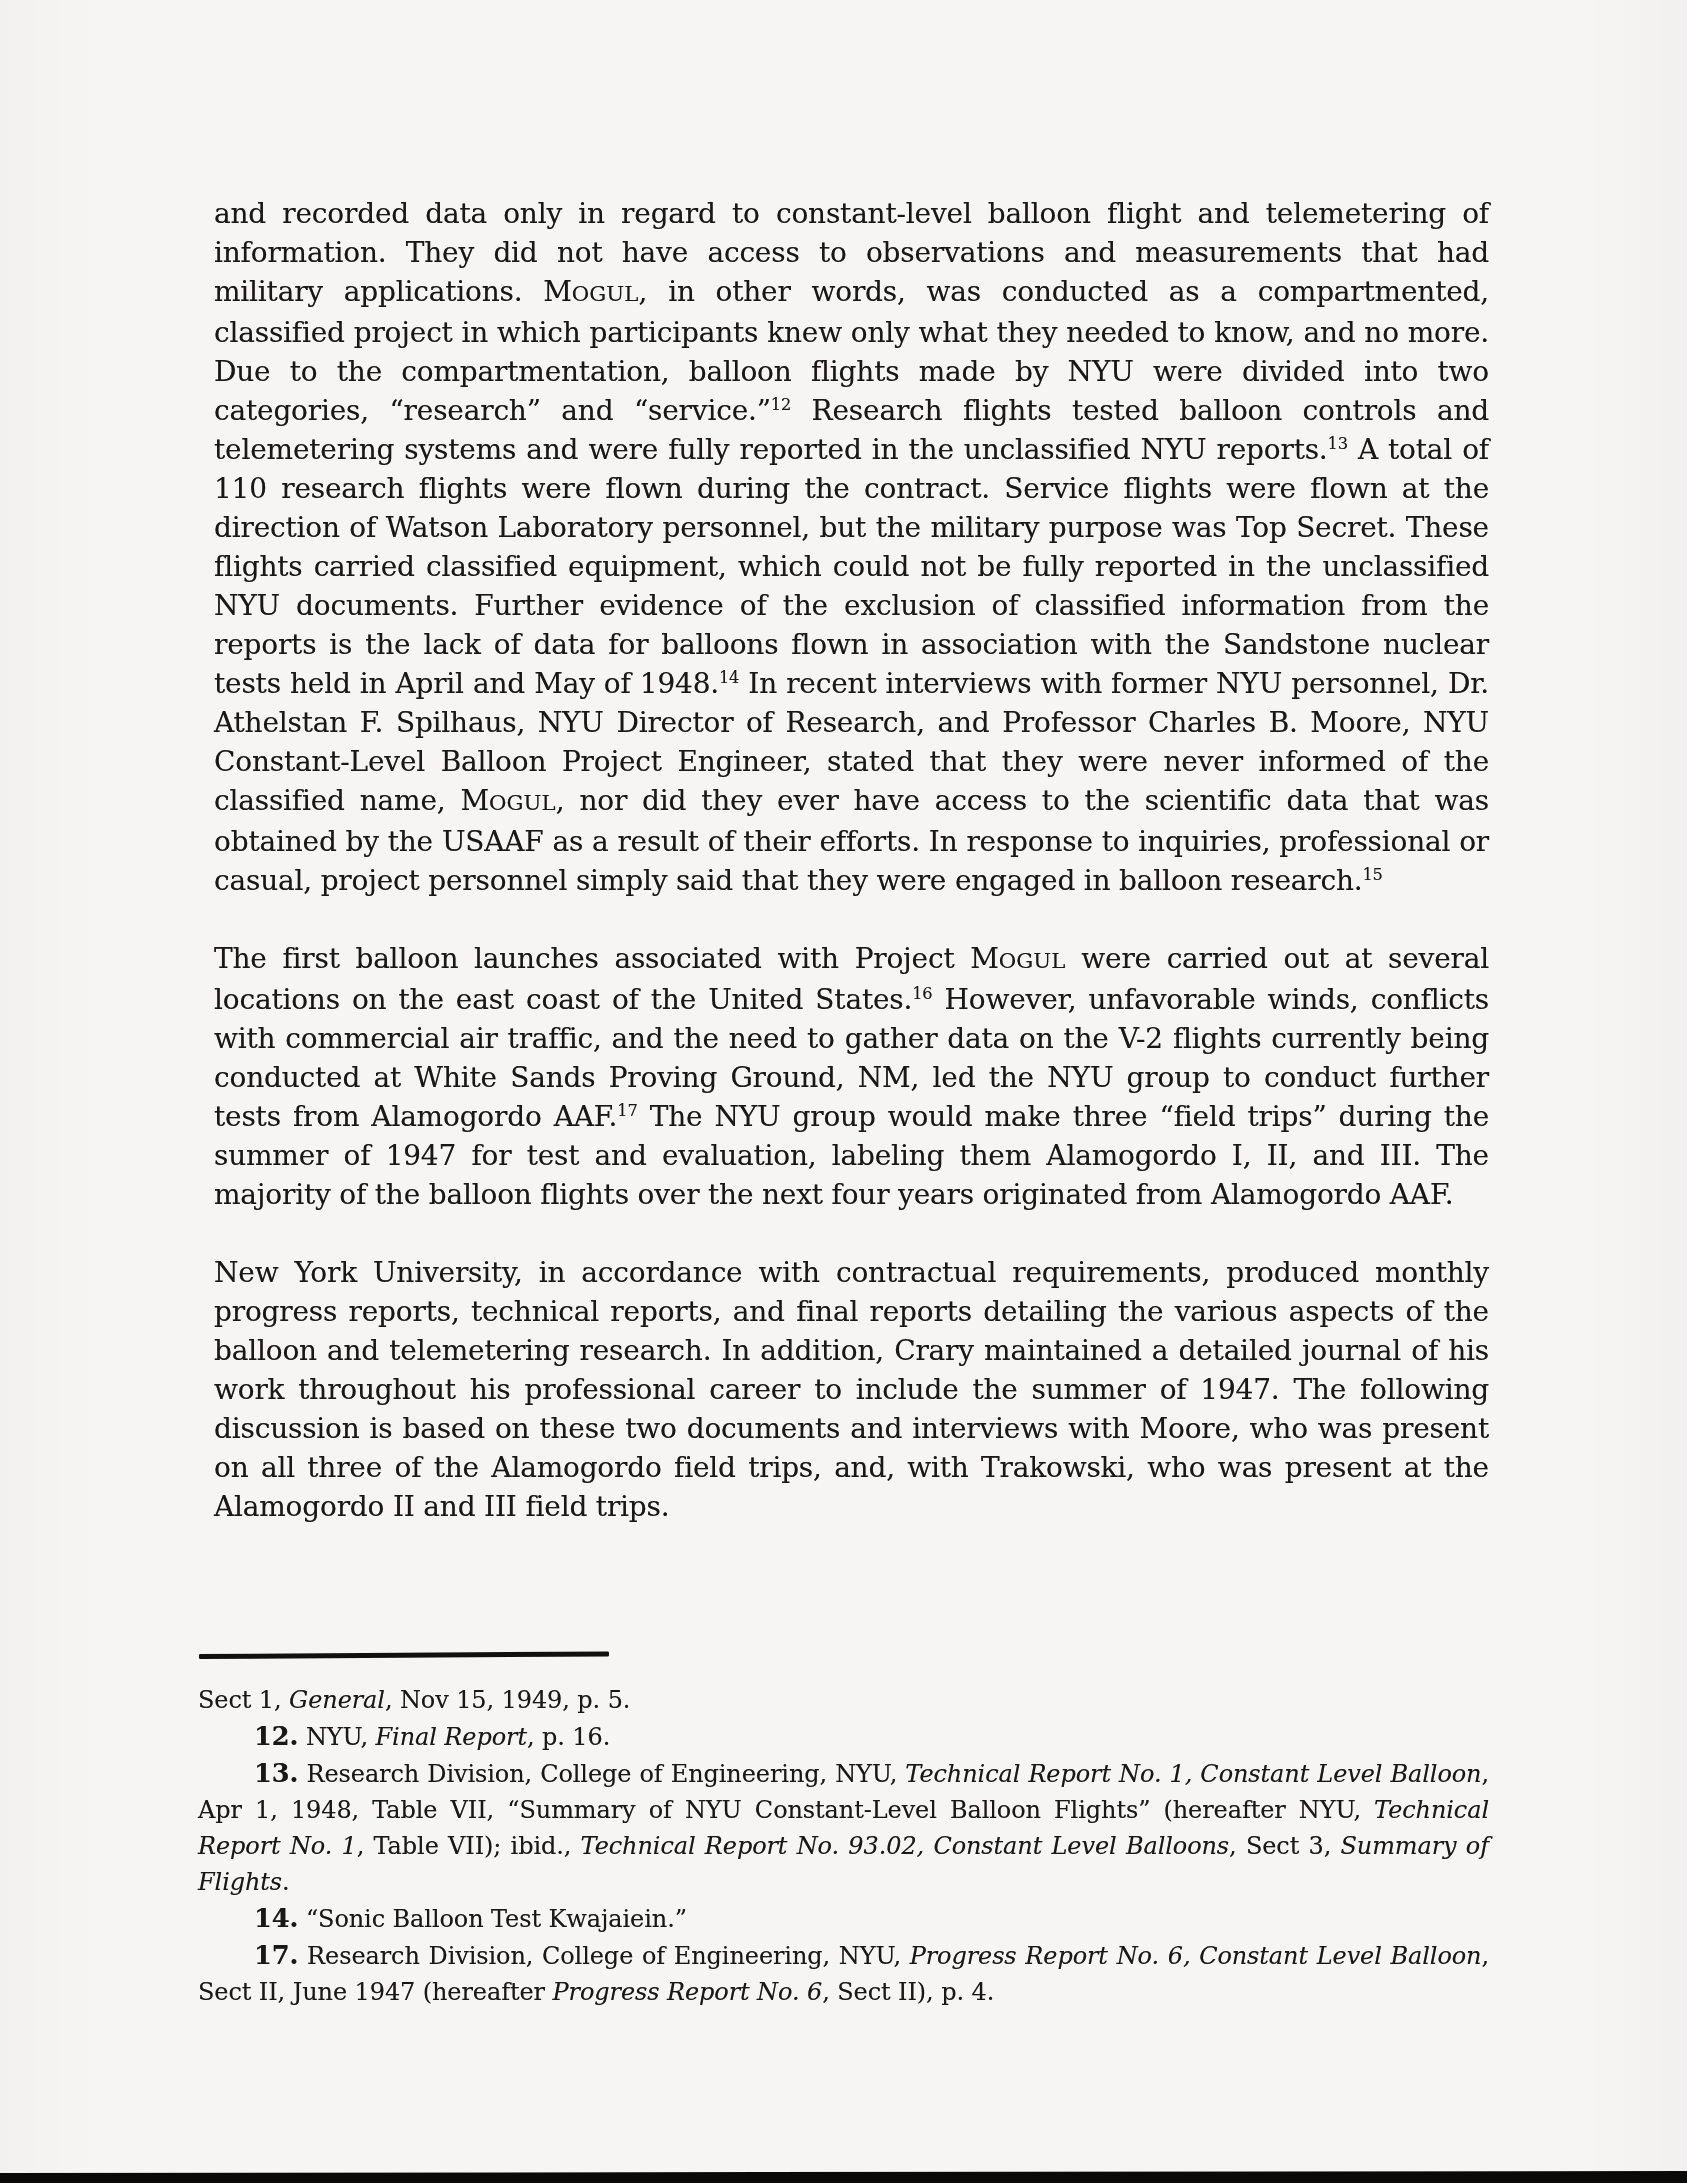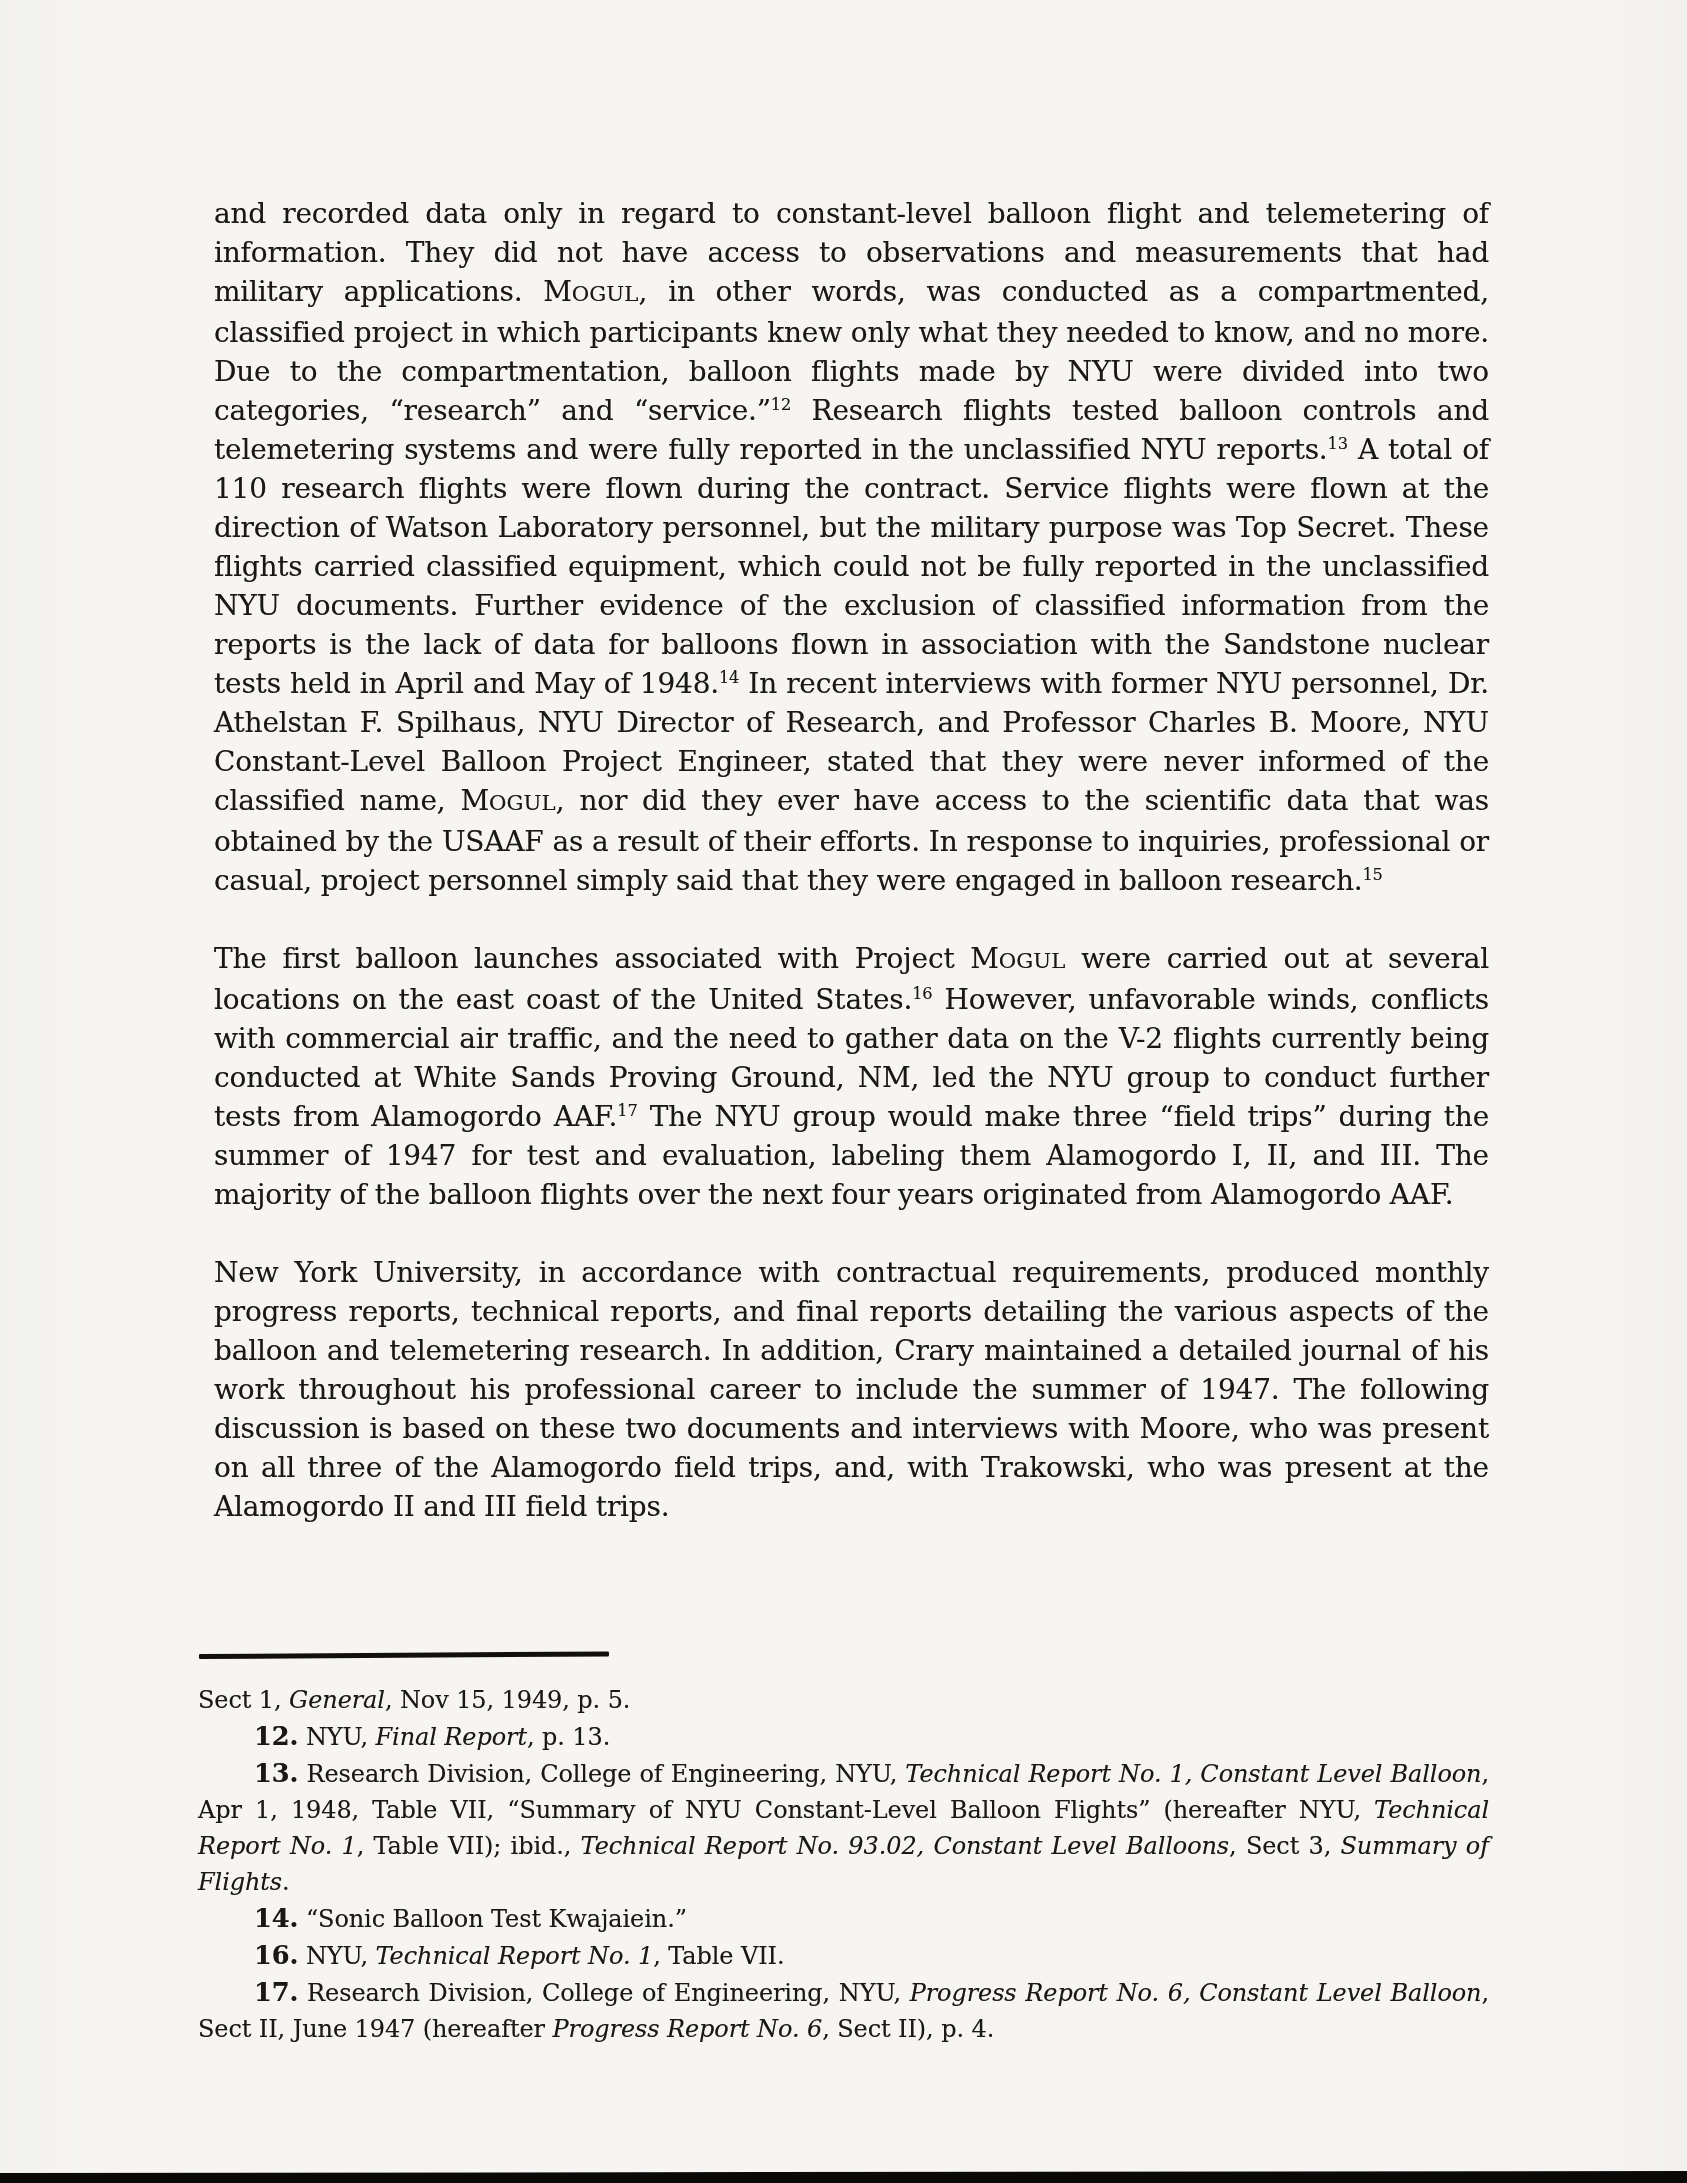--- a/index.html
+++ b/index.html
@@ -88,24 +88,23 @@
   <div class="body-text">
     <p class="body-para"><span>and recorded data only in regard to constant-level balloon flight and telemetering of information. They did not have access to observations and measurements that had military applications. M</span><span class="sc">OGUL</span><span>, in other words, was conducted as a compartmented, classified project in which participants knew only what they needed to know, and no more. Due to the compartmentation, balloon flights made by NYU were divided into two categories, “research” and “service.”</span><span class="sup">12</span><span> Research flights tested balloon controls and telemetering systems and were fully reported in the unclassified NYU reports.</span><span class="sup">13</span><span> A total of 110 research flights were flown during the contract. Service flights were flown at the direction of Watson Laboratory personnel, but the military purpose was Top Secret. These flights carried classified equipment, which could not be fully reported in the unclassified NYU documents. Further evidence of the exclusion of classified information from the reports is the lack of data for balloons flown in association with the Sandstone nuclear tests held in April and May of 1948.</span><span class="sup">14</span><span> In recent interviews with former NYU personnel, Dr. Athelstan F. Spilhaus, NYU Director of Research, and Professor Charles B. Moore, NYU Constant-Level Balloon Project Engineer, stated that they were never informed of the classified name, M</span><span class="sc">OGUL</span><span>, nor did they ever have access to the scientific data that was obtained by the USAAF as a result of their efforts. In response to inquiries, professional or casual, project personnel simply said that they were engaged in balloon research.</span><span class="sup">15</span></p>
     <p class="body-para"><span>The first balloon launches associated with Project M</span><span class="sc">OGUL</span><span> were carried out at several locations on the east coast of the United States.</span><span class="sup">16</span><span> However, unfavorable winds, conflicts with commercial air traffic, and the need to gather data on the V-2 flights currently being conducted at White Sands Proving Ground, NM, led the NYU group to conduct further tests from Alamogordo AAF.</span><span class="sup">17</span><span> The NYU group would make three “field trips” during the summer of 1947 for test and evaluation, labeling them Alamogordo I, II, and III. The majority of the balloon flights over the next four years originated from Alamogordo AAF.</span></p>
     <p class="body-para"><span>New York University, in accordance with contractual requirements, produced monthly progress reports, technical reports, and final reports detailing the various aspects of the balloon and telemetering research. In addition, Crary maintained a detailed journal of his work throughout his professional career to include the summer of 1947. The following discussion is based on these two documents and interviews with Moore, who was present on all three of the Alamogordo field trips, and, with Trakowski, who was present at the Alamogordo II and III field trips.</span></p>
   </div>
 
   <div class="fn-area">
     <div class="fn-rule"></div>
     <div class="fn-list">
       <p class="fn"><span>Sect 1, </span><span class="i">General</span><span>, Nov 15, 1949, p. 5.</span></p>
-      <p class="fn indent"><span class="num">12.</span><span> NYU, </span><span class="i">Final Report</span><span>, p. 13.</span></p>
+      <p class="fn indent"><span class="num">12.</span><span> NYU, </span><span class="i">Final Report</span><span>, p. 16.</span></p>
       <p class="fn indent"><span class="num">13.</span><span> Research Division, College of Engineering, NYU, </span><span class="i">Technical Report No. 1, Constant Level Balloon</span><span>, Apr 1, 1948, Table VII, “Summary of NYU Constant-Level Balloon Flights” (hereafter NYU, </span><span class="i">Technical Report No. 1</span><span>, Table VII); ibid., </span><span class="i">Technical Report No. 93.02, Constant Level Balloons</span><span>, Sect 3, </span><span class="i">Summary of Flights</span><span>.</span></p>
       <p class="fn indent"><span class="num">14.</span><span> “Sonic Balloon Test Kwajaiein.”</span></p>
-      <p class="fn indent"><span class="num">16.</span><span> NYU, </span><span class="i">Technical Report No. 1</span><span>, Table VII.</span></p>
       <p class="fn indent"><span class="num">17.</span><span> Research Division, College of Engineering, NYU, </span><span class="i">Progress Report No. 6, Constant Level Balloon</span><span>, Sect II, June 1947 (hereafter </span><span class="i">Progress Report No. 6</span><span>, Sect II), p. 4.</span></p>
     </div>
   </div>
 
   <div class="bottom-bar"></div>
 
 </div>
 
 
 </body></html>

